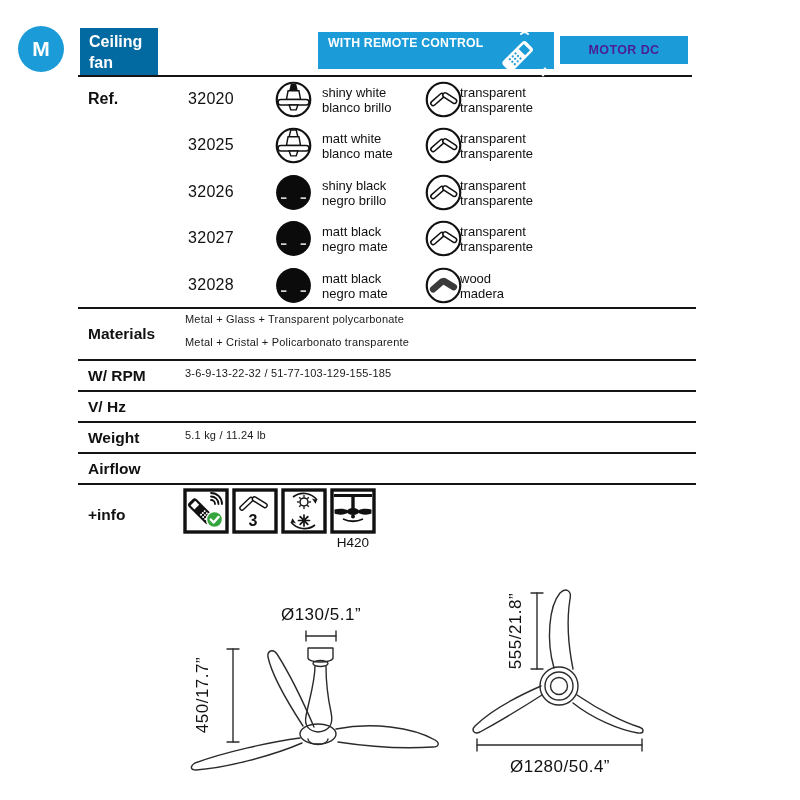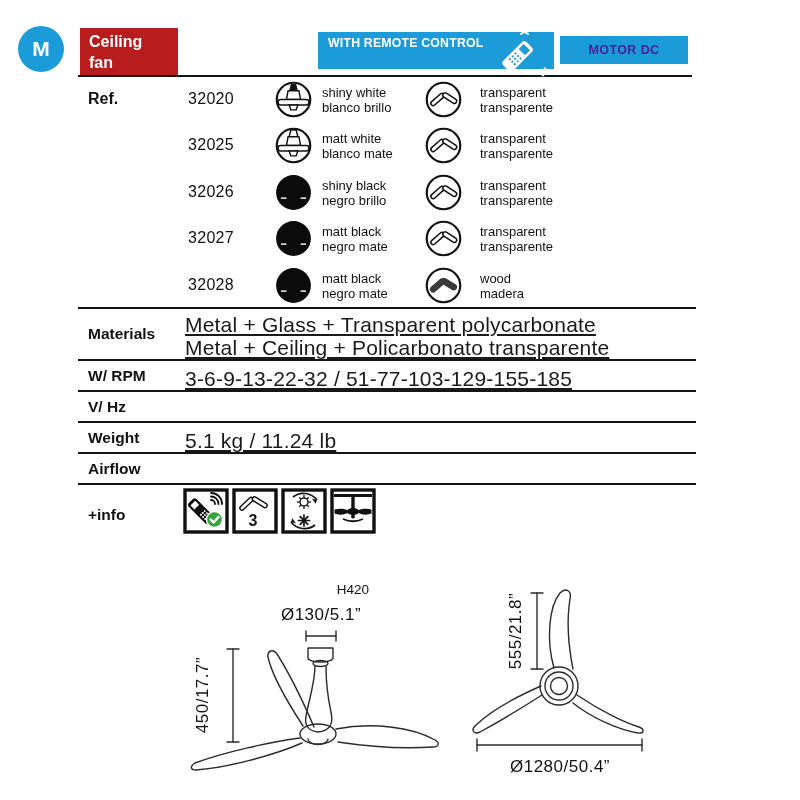--- a/index.html
+++ b/index.html
@@ -5,42 +5,42 @@
   html,body{margin:0;padding:0;background:#fff;}
   body{width:800px;height:800px;font-family:"Liberation Sans",sans-serif;color:#111;}
   .page{position:relative;width:800px;height:800px;overflow:hidden;background:#fff;}
   .abs{position:absolute;}
   .hr{position:absolute;background:#151515;height:2px;}
 
   
   .badge-m{left:18px;top:26px;width:46px;height:46px;border-radius:50%;
     display:flex;align-items:center;justify-content:center;
     color:#fff;font-weight:bold;font-size:21px;}
-  .title-box{left:80px;top:28px;width:98px;height:47px;background:#b91c1c;color:#fff;
+  .title-box{left:80px;top:28px;width:78px;height:47px;background:#0369a1;color:#fff;
     box-sizing:border-box;padding:3px 0 0 9px;font-weight:bold;font-size:16px;line-height:21px;}
   .banner-remote{left:318px;top:32px;width:236px;height:37px;color:#fff;
     box-sizing:border-box;padding:4px 0 0 10px;font-weight:bold;font-size:12.3px;line-height:14px;letter-spacing:.2px;}
   .banner-motor{left:560px;top:36px;width:128px;height:28px;color:#4c1d95;
     display:flex;align-items:center;justify-content:center;font-weight:bold;font-size:12.5px;letter-spacing:.4px;}
   .remote-ic{left:488px;top:20px;z-index:2;}
 
   
   .ref-label{left:88px;top:90px;font-weight:bold;font-size:16px;text-align:center;}
   .ref-row{left:0;width:800px;height:46px;}
   .ref-row .ref-num{position:absolute;left:188px;top:13px;font-weight:normal;font-size:16px;letter-spacing:.3px;}
   .ref-row .fan-ic{position:absolute;left:275px;top:4px;width:37px;height:37px;}
   .ref-row .fin-text{position:absolute;left:322px;top:8px;font-size:13px;line-height:15px;}
   .ref-row .blade-ic{position:absolute;left:425px;top:4px;width:37px;height:37px;}
-  .ref-row .blade-text{position:absolute;left:480px;top:8px;font-size:13px;line-height:15px;}
+  .ref-row .blade-text{position:absolute;left:460px;top:8px;font-size:13px;line-height:15px;}
 
   
   .spec-label{font-weight:bold;font-size:15.5px;}
-  .spec-value{font-size:21px;font-weight:400;letter-spacing:.2px;color:#1a1a1a;text-decoration:underline;}
+  .spec-value{font-size:11px;font-weight:400;letter-spacing:.2px;color:#1a1a1a;}
   .info-icon{position:absolute;top:488px;width:46px;height:46px;}
-  .h420{left:328px;top:535px;width:50px;text-align:center;font-size:13.5px;margin-top:47px;}
+  .h420{left:328px;top:535px;width:50px;text-align:center;font-size:13.5px;}
 
   .dim-svg text{font-size:17px;fill:#111;letter-spacing:.5px;}
 </style>
 </head>
 <body>
 
 <div class="page">
 
   <svg width="0" height="0" style="position:absolute">
     <defs>
@@ -210,21 +210,21 @@
       </svg>
     <div class="blade-text">
       <div>wood</div>
       <div>madera</div>
     </div>
   </div>
 
   <div class="hr" style="left:78px;top:307px;width:618px"></div>
   <div class="abs spec-label" style="left:88px;top:325px">Materials</div>
   <div class="abs spec-value" style="left:185px;top:313px">Metal + Glass + Transparent polycarbonate</div>
-  <div class="abs spec-value" style="left:185px;top:336px">Metal + Ceiling + Policarbonato transparente</div>
+  <div class="abs spec-value" style="left:185px;top:336px">Metal + Cristal + Policarbonato transparente</div>
 
   <div class="hr" style="left:78px;top:359px;width:618px"></div>
   <div class="abs spec-label" style="left:88px;top:367px">W/ RPM</div>
   <div class="abs spec-value" style="left:185px;top:367px">3-6-9-13-22-32 / 51-77-103-129-155-185</div>
 
   <div class="hr" style="left:78px;top:390px;width:618px"></div>
   <div class="abs spec-label" style="left:88px;top:398px">V/ Hz</div>
 
   <div class="hr" style="left:78px;top:421px;width:618px"></div>
   <div class="abs spec-label" style="left:88px;top:429px">Weight</div>

